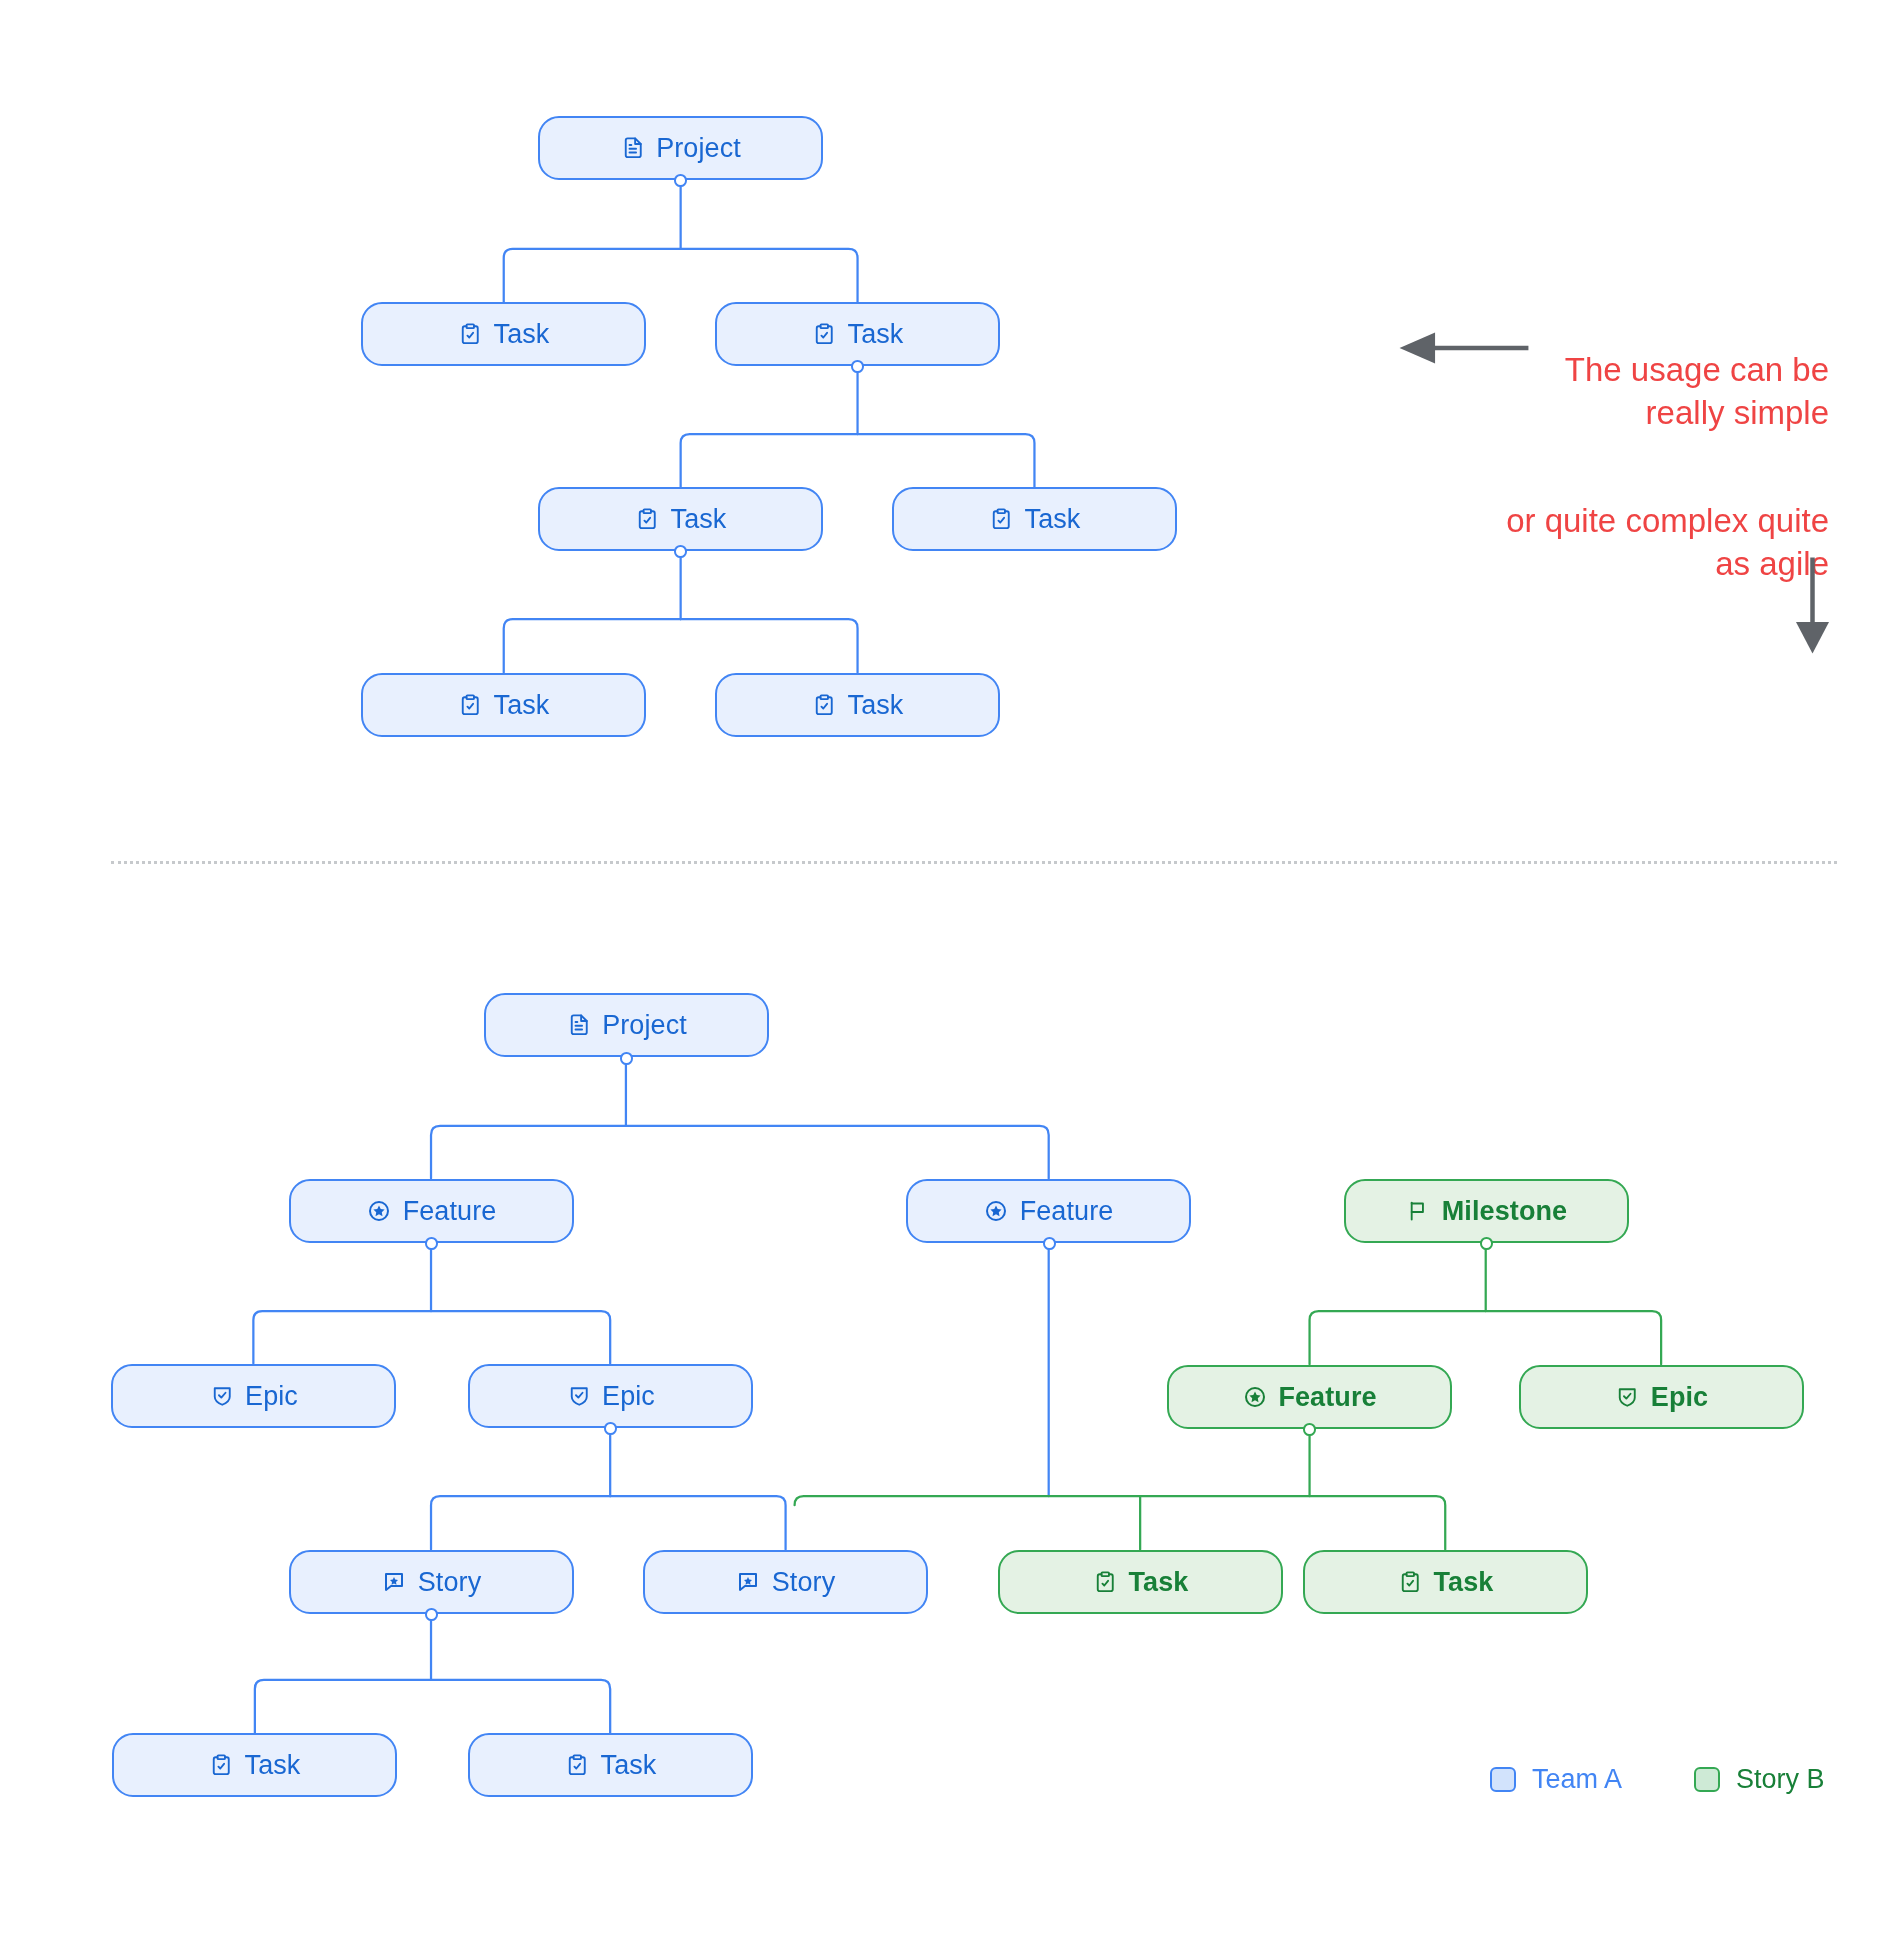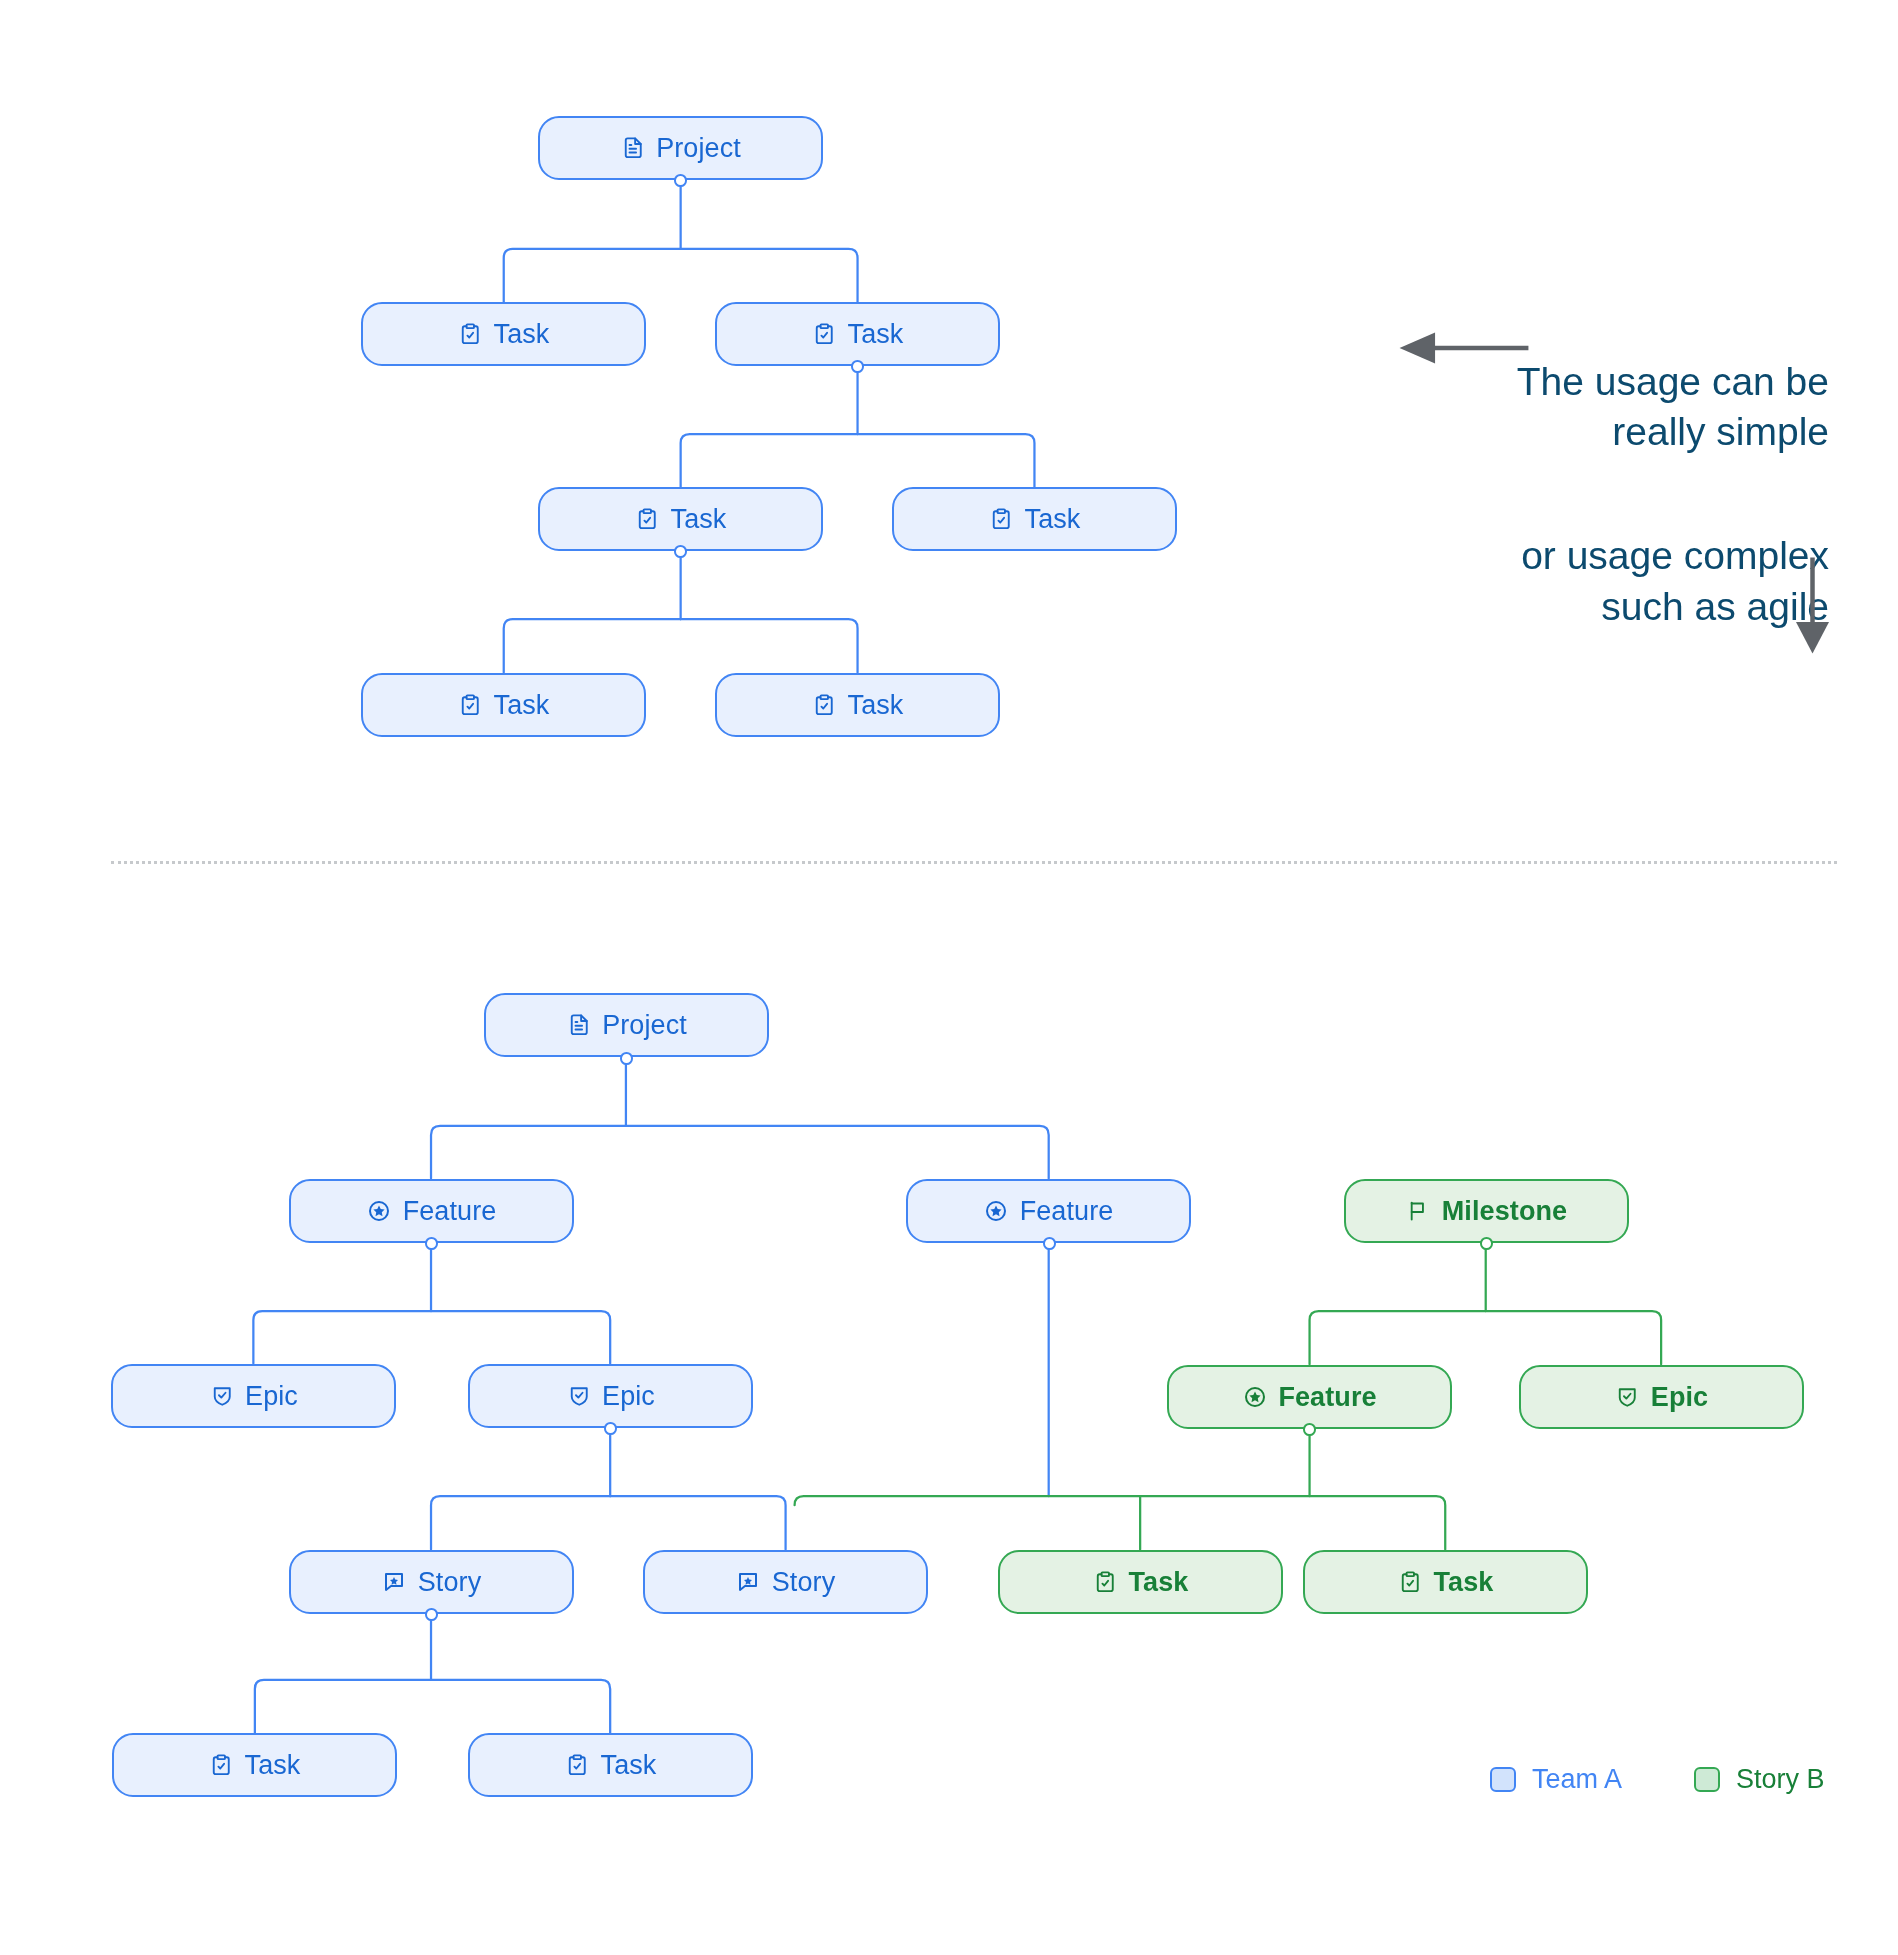--- a/index.html
+++ b/index.html
@@ -86,22 +86,22 @@
   .divider {
     position: absolute;
     height: 0;
     border-top: 3px dotted #c6c9cc;
     z-index: 1;
   }
 
   
   .annotation {
     position: absolute;
-    color: #0c4a6e;
-    font-size: 39px;
+    color: #ef4444;
+    font-size: 33px;
     line-height: 1.30;
     text-align: right;
     white-space: pre-line;
     z-index: 3;
   }
   .annotation .para { margin: 0; }
   .annotation .para + .para { margin-top: 22.5px; }
 
   .arrow-svg { position: absolute; z-index: 3; }
 
@@ -267,21 +267,21 @@
     <span class="label">Task</span>
   </div>
 
   <svg class="arrow-svg" style="left:1396px;top:328px;" width="133" height="40" viewBox="0 0 178 54" xmlns="http://www.w3.org/2000/svg">
     <line x1="48" y1="27" x2="178" y2="27" stroke="#5f6368" stroke-width="6"></line>
     <polygon points="4,27 52,6 52,48" fill="#5f6368"></polygon>
   </svg>
 
   <div class="annotation" style="left:1492px;top:306px;width:337px;">
     <p class="para">The usage can be really simple</p>
-    <p class="para">or usage complex such as agile</p>
+    <p class="para">or quite complex quite as agile</p>
   </div>
 
   <svg class="arrow-svg" style="left:1790px;top:556px;" width="45" height="99" viewBox="0 0 60 132" xmlns="http://www.w3.org/2000/svg">
     <line x1="30" y1="2" x2="30" y2="92" stroke="#5f6368" stroke-width="6"></line>
     <polygon points="30,130 8,88 52,88" fill="#5f6368"></polygon>
   </svg>
 
   <div class="divider" style="left:111px;top:861px;width:1726px;"></div>
 
   <div class="node team-a" style="left:484px;top:993px;width:285px;height:64px;">

